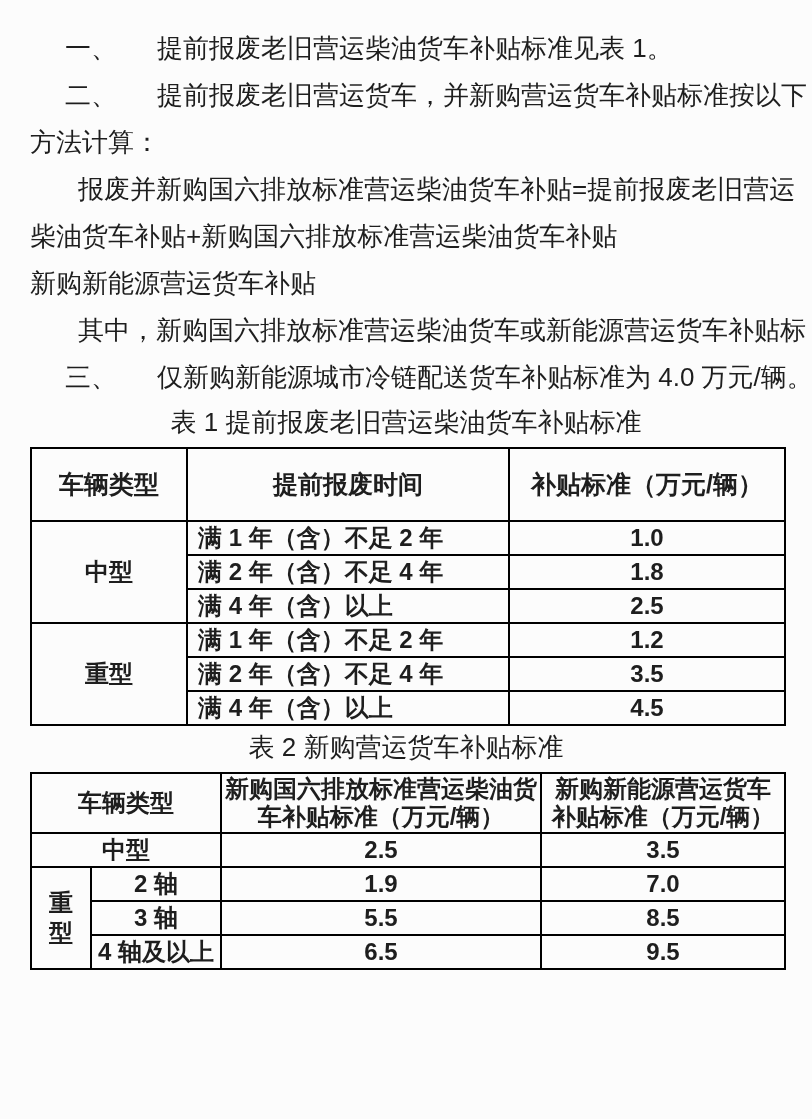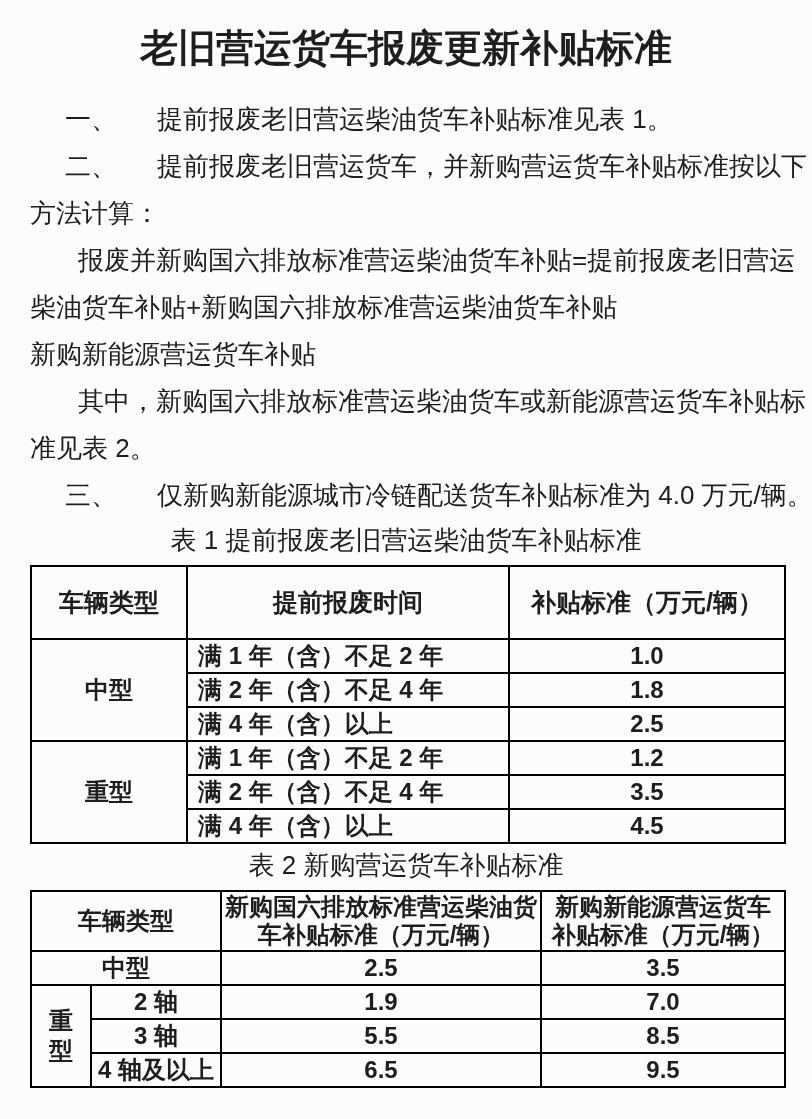--- a/index.html
+++ b/index.html
@@ -63,31 +63,29 @@
     display:inline-block; width:26px;
     font-size:24px; line-height:30px;
     word-break:break-all;
   }
 </style>
 </head>
 <body>
 
 <div class="page">
 
-  <h1 class="title">老旧营运货车报废更新补贴标准</h1>
 
   <div class="body-text">
     <div class="line li"><span class="marker">一、</span><span>提前报废老旧营运柴油货车补贴标准见表 1。</span></div>
     <div class="line li"><span class="marker">二、</span><span>提前报废老旧营运货车，并新购营运货车补贴标准按以下</span></div>
     <div class="line">方法计算：</div>
     <div class="line ind">报废并新购国六排放标准营运柴油货车补贴=提前报废老旧营运</div>
     <div class="line">柴油货车补贴+新购国六排放标准营运柴油货车补贴</div>
     <div class="line">新购新能源营运货车补贴</div>
     <div class="line ind">其中，新购国六排放标准营运柴油货车或新能源营运货车补贴标</div>
-    <div class="line">准见表 2。</div>
     <div class="line li"><span class="marker">三、</span><span>仅新购新能源城市冷链配送货车补贴标准为 4.0 万元/辆。</span></div>
   </div>
 
   <div class="caption">表 1 提前报废老旧营运柴油货车补贴标准</div>
 
   <table class="t1">
     <colgroup>
         <col class="c1">
         <col class="c2">
         <col class="c3">

